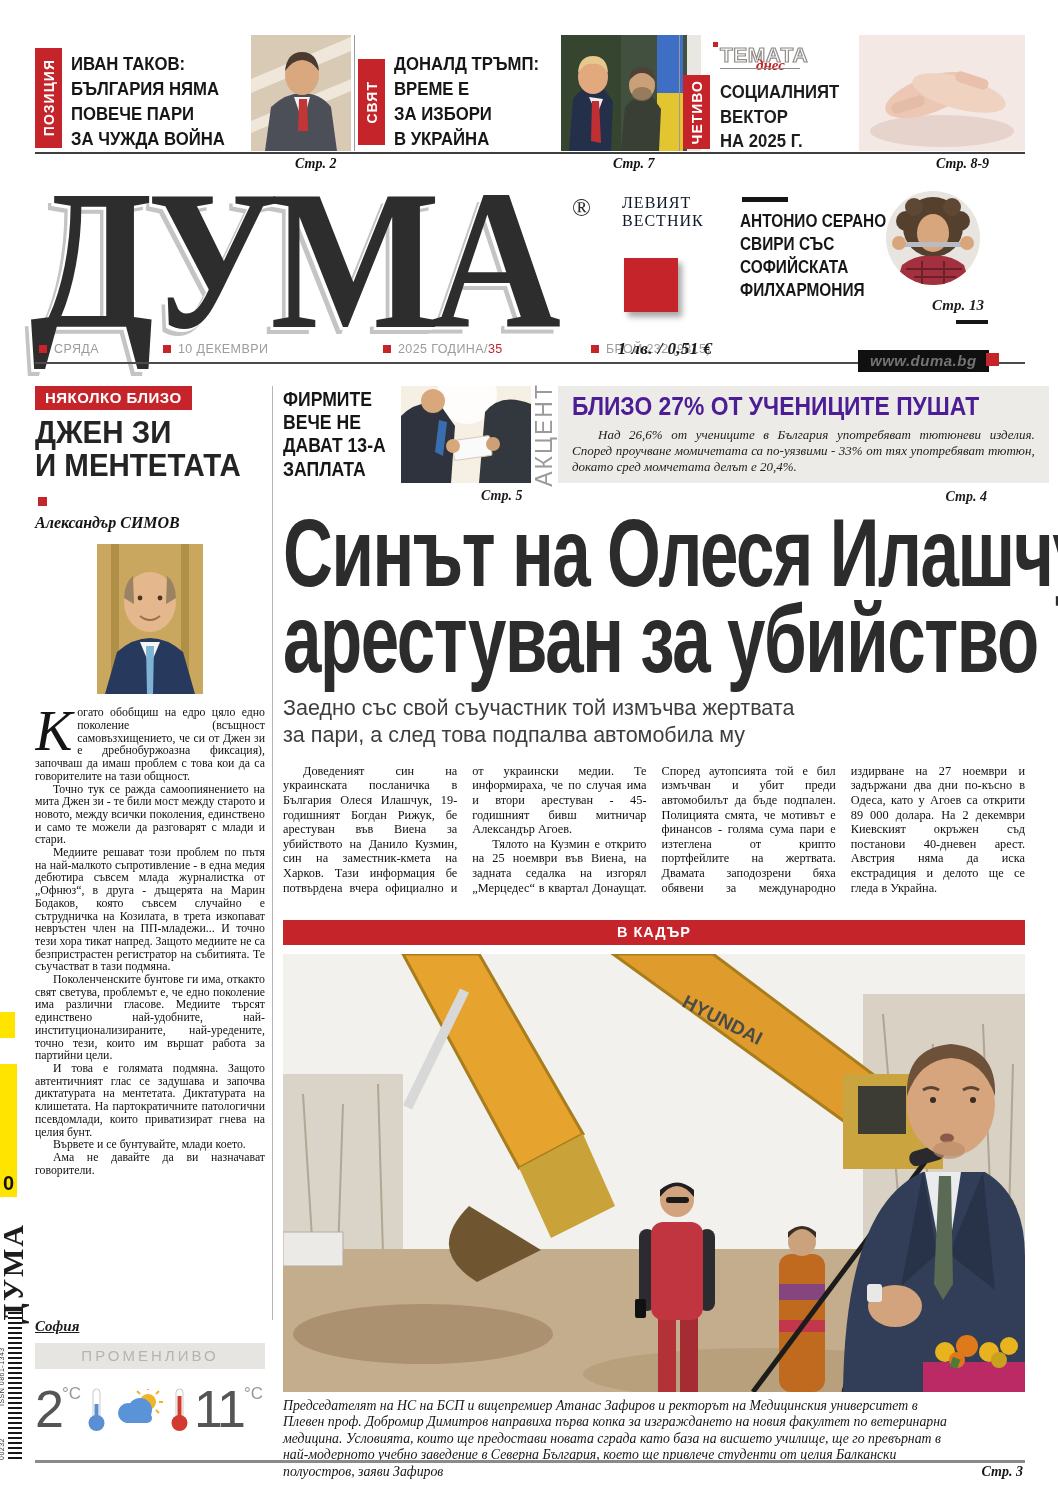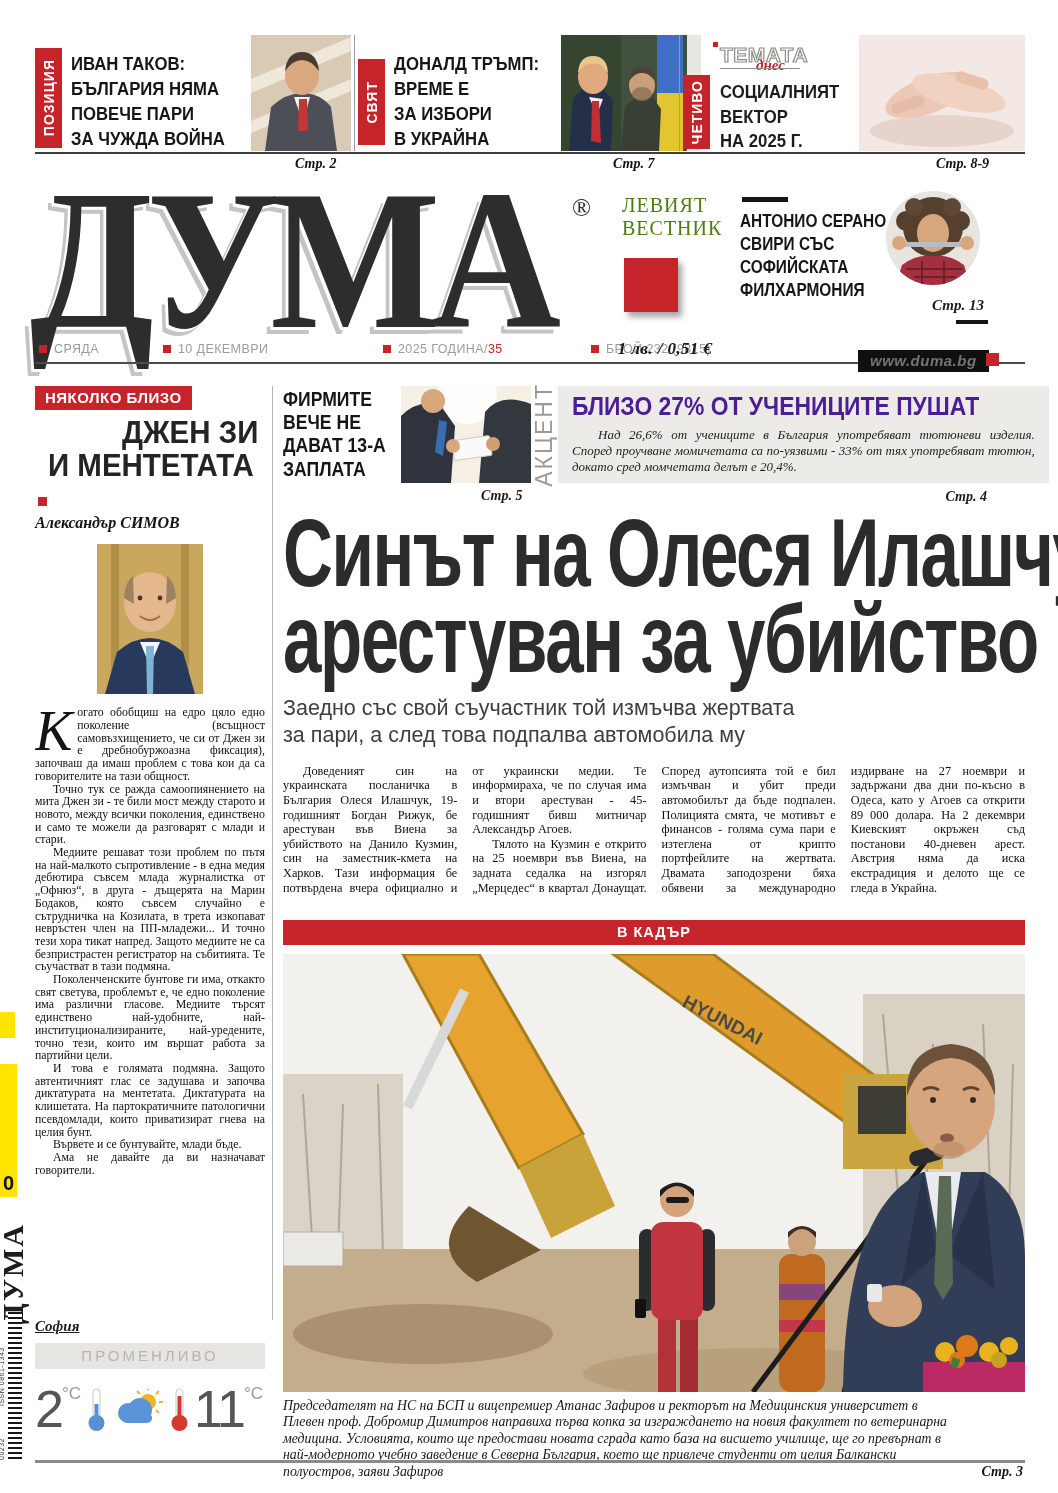--- a/index.html
+++ b/index.html
@@ -28,22 +28,22 @@
   .temata::after{content:"";position:absolute;left:0;top:27px;width:80px;height:1px;background:#8f8d8a;}
   .strip-line{position:absolute;left:35px;top:152px;width:990px;height:2px;background:#3f3f3f;}
   .pg{position:absolute;top:156px;font:bold italic 14px "Liberation Serif",serif;color:#111;}
   .pg1{left:295px;} .pg2{left:613px;} .pg3{left:936px;}
 
   
   .logo{position:absolute;left:30px;top:160px;font-family:"Liberation Serif",serif;font-weight:bold;
         font-size:200px;line-height:1;letter-spacing:-10px;color:#2d2d2d;transform:scaleX(.9);
         transform-origin:left top;text-shadow:-3px 3px 0 #fff,-7px 7px 0 #c4c4c4;}
   .reg{position:absolute;left:572px;top:194px;font-family:"Liberation Serif",serif;font-size:25px;color:#2d2d2d;}
-  .tagline{position:absolute;left:622px;top:194px;font-family:"Liberation Serif",serif;font-size:20px;
-           line-height:1.15;letter-spacing:1px;color:#4d7c0f;}
+  .tagline{position:absolute;left:622px;top:194px;font-family:"Liberation Serif",serif;font-size:16px;
+           line-height:1.15;letter-spacing:1px;color:#0f172a;}
   .logo-dot{position:absolute;left:624px;top:258px;width:54px;height:54px;background:var(--red);
             box-shadow:4px 5px 6px rgba(0,0,0,.35);}
   .m-dash1{position:absolute;left:742px;top:197px;width:46px;height:5px;background:#151515;}
   .m-title{position:absolute;left:740px;top:210px;font-weight:bold;font-size:17.5px;line-height:1.32;color:#161616;}
   .m-photo{position:absolute;left:886px;top:191px;width:94px;height:94px;border-radius:50%;overflow:hidden;}
   .m-page{position:absolute;left:932px;top:297px;font:bold italic 15px "Liberation Serif",serif;}
   .m-dash2{position:absolute;left:956px;top:320px;width:32px;height:4px;background:#151515;}
 
   
   .dateline{position:absolute;left:35px;top:339px;width:990px;height:22px;font-size:12.5px;color:#9c9c9c;letter-spacing:.4px;}
@@ -68,21 +68,21 @@
            background:repeating-linear-gradient(180deg,#161616 0 2px,#fff 2px 5px);}
   .issn{position:absolute;left:-2px;top:1312px;height:94px;writing-mode:vertical-rl;transform:rotate(180deg);
         font-size:7px;color:#333;letter-spacing:.5px;}
   .bcode{position:absolute;left:-2px;top:1412px;height:48px;writing-mode:vertical-rl;transform:rotate(180deg);
         font-size:7px;color:#333;letter-spacing:.5px;}
 
   
   .opinion{position:absolute;left:35px;top:386px;width:230px;}
   .kicker{display:inline-block;background:var(--red);color:#fff;font-weight:bold;font-size:15px;
           letter-spacing:.5px;padding:3px 10px 4px;}
-  .op-title{margin-top:6px;font-weight:bold;font-size:31px;line-height:1.07;color:#242424;text-align:right;}
+  .op-title{margin-top:6px;font-weight:bold;font-size:31px;line-height:1.07;color:#242424;}
   .op-title .cond{transform:scaleX(.95);}
   .op-bullet{width:9px;height:9px;background:var(--red);margin:15px 0 8px 3px;}
   .op-author{font:italic 16px "Liberation Serif",serif;font-weight:bold;color:#141414;}
   .op-photo{display:block;margin:12px auto 12px;}
   .op-text{height:600px;overflow:hidden;font-family:"Liberation Serif",serif;font-size:11.8px;
            line-height:12.7px;text-align:justify;color:#0f0f0f;}
   .op-text p{margin:0;text-indent:18px;}
   .op-text p.first{text-indent:0;}
   .dropcap{float:left;font:italic 400 56px/.8 "Liberation Serif",serif;margin:3px 5px 0 0;color:#141414;}
   .city{margin-top:12px;text-align:left;font:bold italic 15px "Liberation Serif",serif;text-decoration:underline;}
@@ -282,21 +282,21 @@
       <path d="M8,150 L20,108 Q36,94 53,94 Q70,94 86,108 L98,150 Z" fill="#273a5e"></path>
       <polygon points="43,98 63,98 53,122" fill="#f4f4f4"></polygon>
       <polygon points="49,102 57,102 56,150 50,150" fill="#7fb3d6"></polygon>
     </svg>
     <div class="op-text">
       <p class="first"><span class="dropcap">К</span><span>огато обобщиш на едро цяло едно поколение (всъщност самовъзхищението, че си от Джен зи е дребнобуржоазна фиксация), започваш да имаш проблем с това кои да са говорителите на тази общност.</span></p>
       <p>Точно тук се ражда самоопиянението на мита Джен зи - те били мост между старото и новото, между всички поколения, единствено и само те можели да разговарят с млади и стари.</p>
       <p>Медиите решават този проблем по пътя на най-малкото съпротивление - в една медия дебютира съвсем млада журналистка от „Офнюз“, в друга - дъщерята на Марин Бодаков, която съвсем случайно е сътрудничка на Козилата, в трета изкопават невръстен член на ПП-младежи... И точно тези хора тикат напред. Защото медиите не са безпристрастен регистратор на събитията. Те съучастват в тази подмяна.</p>
       <p>Поколенченските бунтове ги има, откакто свят светува, проблемът е, че едно поколение има различни гласове. Медиите търсят единствено най-удобните, най-институционализираните, най-уредените, точно тези, които им вършат работа за партийни цели.</p>
       <p>И това е голямата подмяна. Защото автентичният глас се задушава и започва диктатурата на ментетата. Диктатурата на клишетата. На партократичните патологични псевдомлади, които приватизират гнева на целия бунт.</p>
-      <p>Вървете и се бунтувайте, млади бъде.</p>
+      <p>Вървете и се бунтувайте, млади което.</p>
       <p>Ама не давайте да ви назначават говорители.</p>
     </div>
     <div class="city">София</div>
     <div class="wbar">ПРОМЕНЛИВО</div>
     <div class="wrow">
       <span class="temp"><span>2</span><span class="deg">°C</span></span>
       <svg width="22" height="46">
         <rect x="8" y="3" width="7" height="30" rx="3.5" fill="#fff" stroke="#c9c9c9"></rect>
         <circle cx="11.5" cy="37" r="8" fill="#5b8fd4"></circle>
         <rect x="9.5" y="18" width="4" height="18" fill="#5b8fd4"></rect>

